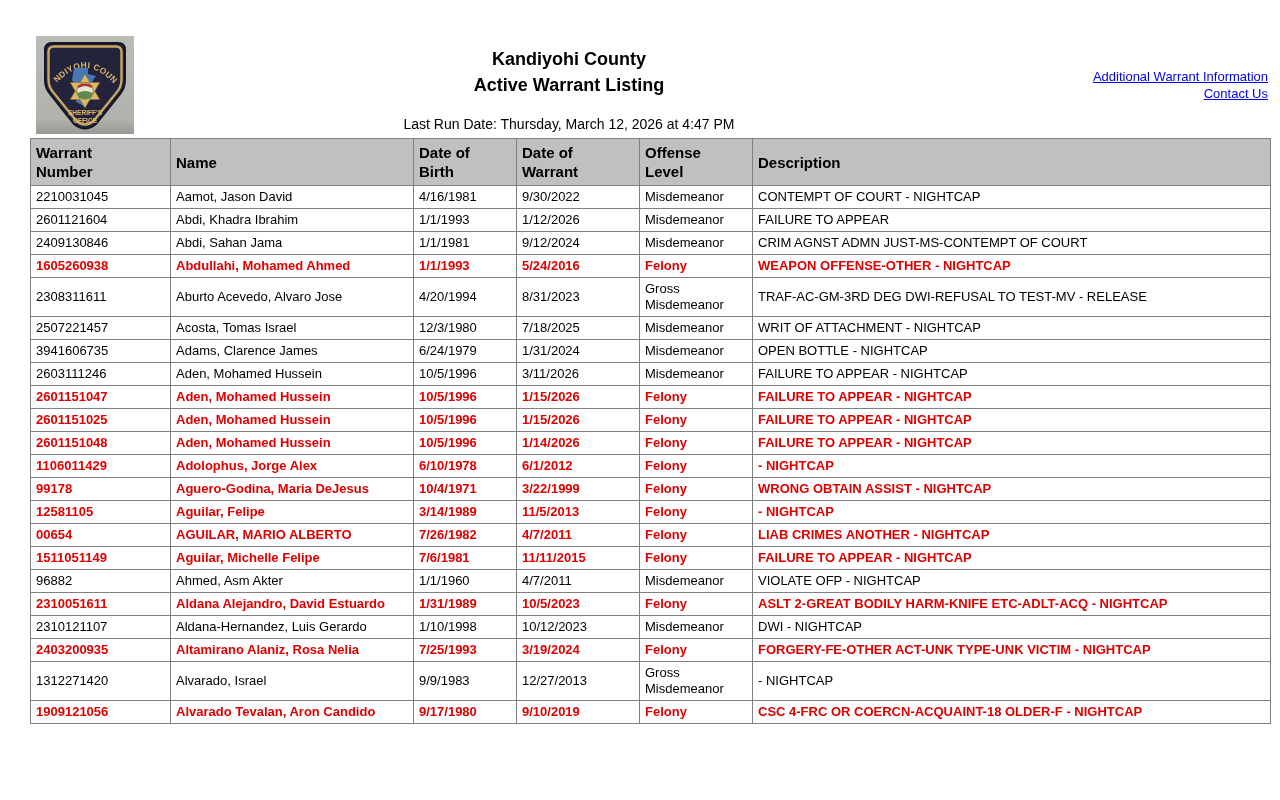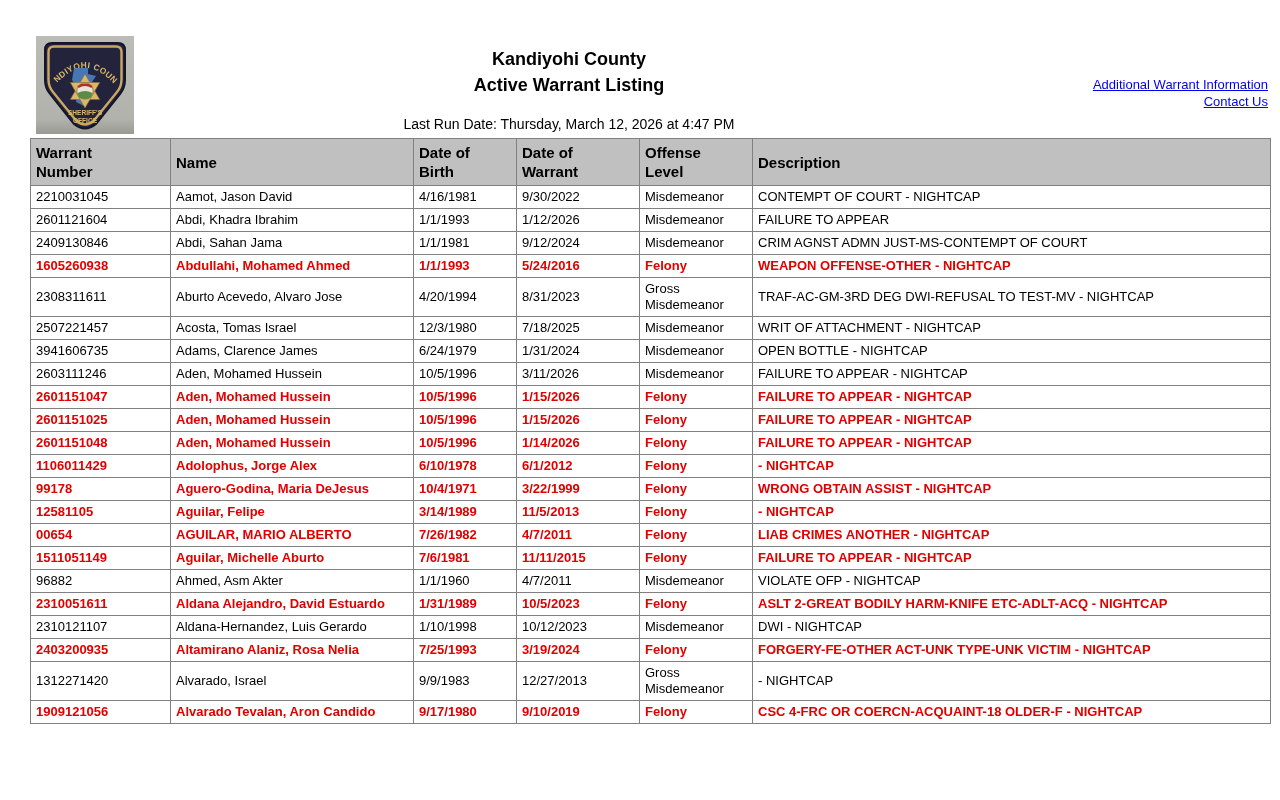--- a/index.html
+++ b/index.html
@@ -12,21 +12,21 @@
   html,body{margin:0;padding:0;}
   body{
     width:1280px;height:800px;overflow:hidden;background:#ffffff;
     font-family:"Liberation Sans", sans-serif;color:#000;
   }
   .page-header{position:relative;height:138px;width:1280px;}
   .logo{position:absolute;left:36px;top:36px;width:98px;height:98px;display:block;}
   .title-block{position:absolute;left:134px;top:46px;width:870px;text-align:center;}
   .title-line{font-size:18px;font-weight:bold;line-height:26px;margin:0;}
   .last-run{font-size:14px;line-height:18px;margin-top:17px;}
-  .header-links{position:absolute;right:12px;top:68px;text-align:right;font-size:13px;line-height:17px;margin-top:8px;}
+  .header-links{position:absolute;right:12px;top:68px;text-align:right;font-size:13px;line-height:17px;}
   .header-links a{color:var(--link-blue);text-decoration:underline;display:block;cursor:pointer;}
   table.warrants{
     margin-left:30px;width:1240px;border-collapse:collapse;table-layout:fixed;
   }
   table.warrants th, table.warrants td{
     border:1px solid var(--border-gray);
     padding:3px 5px;vertical-align:middle;text-align:left;
     overflow:hidden;white-space:normal;
   }
   table.warrants th{
@@ -134,21 +134,21 @@
         <td>5/24/2016</td>
         <td>Felony</td>
         <td>WEAPON OFFENSE-OTHER - NIGHTCAP</td>
       </tr>
       <tr>
         <td>2308311611</td>
         <td>Aburto Acevedo, Alvaro Jose</td>
         <td>4/20/1994</td>
         <td>8/31/2023</td>
         <td>Gross Misdemeanor</td>
-        <td>TRAF-AC-GM-3RD DEG DWI-REFUSAL TO TEST-MV - NIGHTCAP</td>
+        <td>TRAF-AC-GM-3RD DEG DWI-REFUSAL TO TEST-MV - RELEASE</td>
       </tr>
       <tr>
         <td>2507221457</td>
         <td>Acosta, Tomas Israel</td>
         <td>12/3/1980</td>
         <td>7/18/2025</td>
         <td>Misdemeanor</td>
         <td>WRIT OF ATTACHMENT - NIGHTCAP</td>
       </tr>
       <tr>
@@ -218,21 +218,21 @@
       <tr class="felony">
         <td>00654</td>
         <td>AGUILAR, MARIO ALBERTO</td>
         <td>7/26/1982</td>
         <td>4/7/2011</td>
         <td>Felony</td>
         <td>LIAB CRIMES ANOTHER - NIGHTCAP</td>
       </tr>
       <tr class="felony">
         <td>1511051149</td>
-        <td>Aguilar, Michelle Aburto</td>
+        <td>Aguilar, Michelle Felipe</td>
         <td>7/6/1981</td>
         <td>11/11/2015</td>
         <td>Felony</td>
         <td>FAILURE TO APPEAR - NIGHTCAP</td>
       </tr>
       <tr>
         <td>96882</td>
         <td>Ahmed, Asm Akter</td>
         <td>1/1/1960</td>
         <td>4/7/2011</td>

